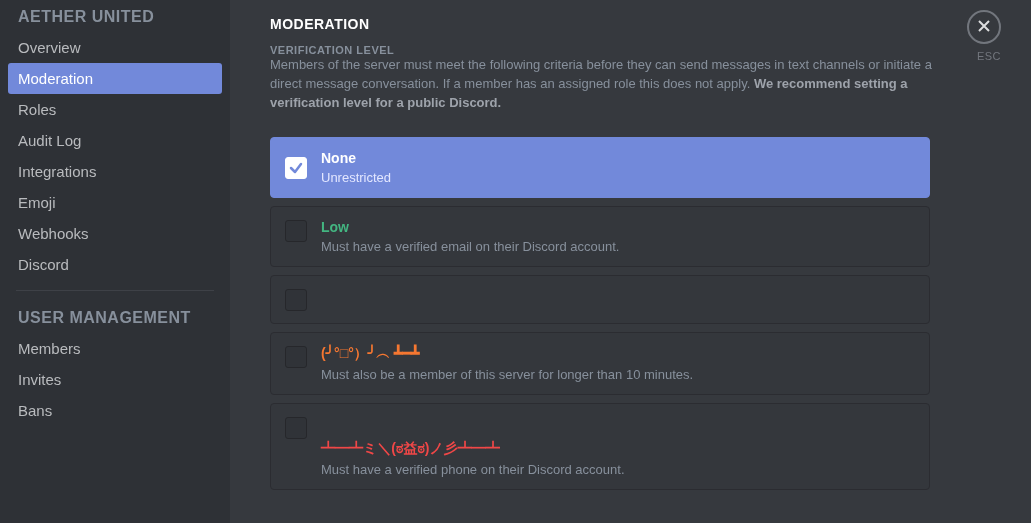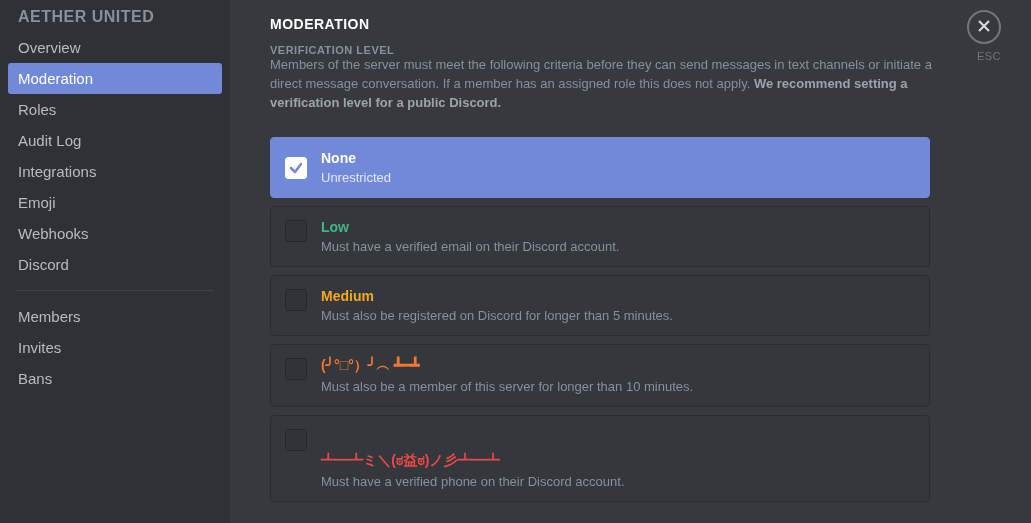--- a/index.html
+++ b/index.html
@@ -47,20 +47,21 @@
         <div class="side-item">Overview</div>
         <div class="side-item active">Moderation</div>
         <div class="side-item">Roles</div>
         <div class="side-item">Audit Log</div>
         <div class="side-item">Integrations</div>
         <div class="side-item">Emoji</div>
         <div class="side-item">Webhooks</div>
         <div class="side-item">Discord</div>
       </div>
     <div class="side-sep"></div>
+    <div class="side-header">USER MANAGEMENT</div>
     <div id="side-list-2">
         <div class="side-item">Members</div>
         <div class="side-item">Invites</div>
         <div class="side-item">Bans</div>
       </div>
   </div>
 
   <div class="main">
     <div class="close-area">
       <div class="close-btn">
@@ -93,24 +94,20 @@
         </div>
         <div class="opt">
           <div class="checkbox"></div>
           <div class="opt-text">
             <div class="opt-title c-low">Low</div>
             <div class="opt-desc">Must have a verified email on their Discord account.</div>
           </div>
         </div>
         <div class="opt">
           <div class="checkbox"></div>
-          <div class="opt-text">
-            <div class="opt-title c-med">Medium</div>
-            <div class="opt-desc">Must also be registered on Discord for longer than 5 minutes.</div>
-          </div>
         </div>
         <div class="opt">
           <div class="checkbox"></div>
           <div class="opt-text">
             <div class="opt-title c-high">(╯°□°）╯︵ ┻━┻</div>
             <div class="opt-desc">Must also be a member of this server for longer than 10 minutes.</div>
           </div>
         </div>
         <div class="opt">
           <div class="checkbox"></div>

